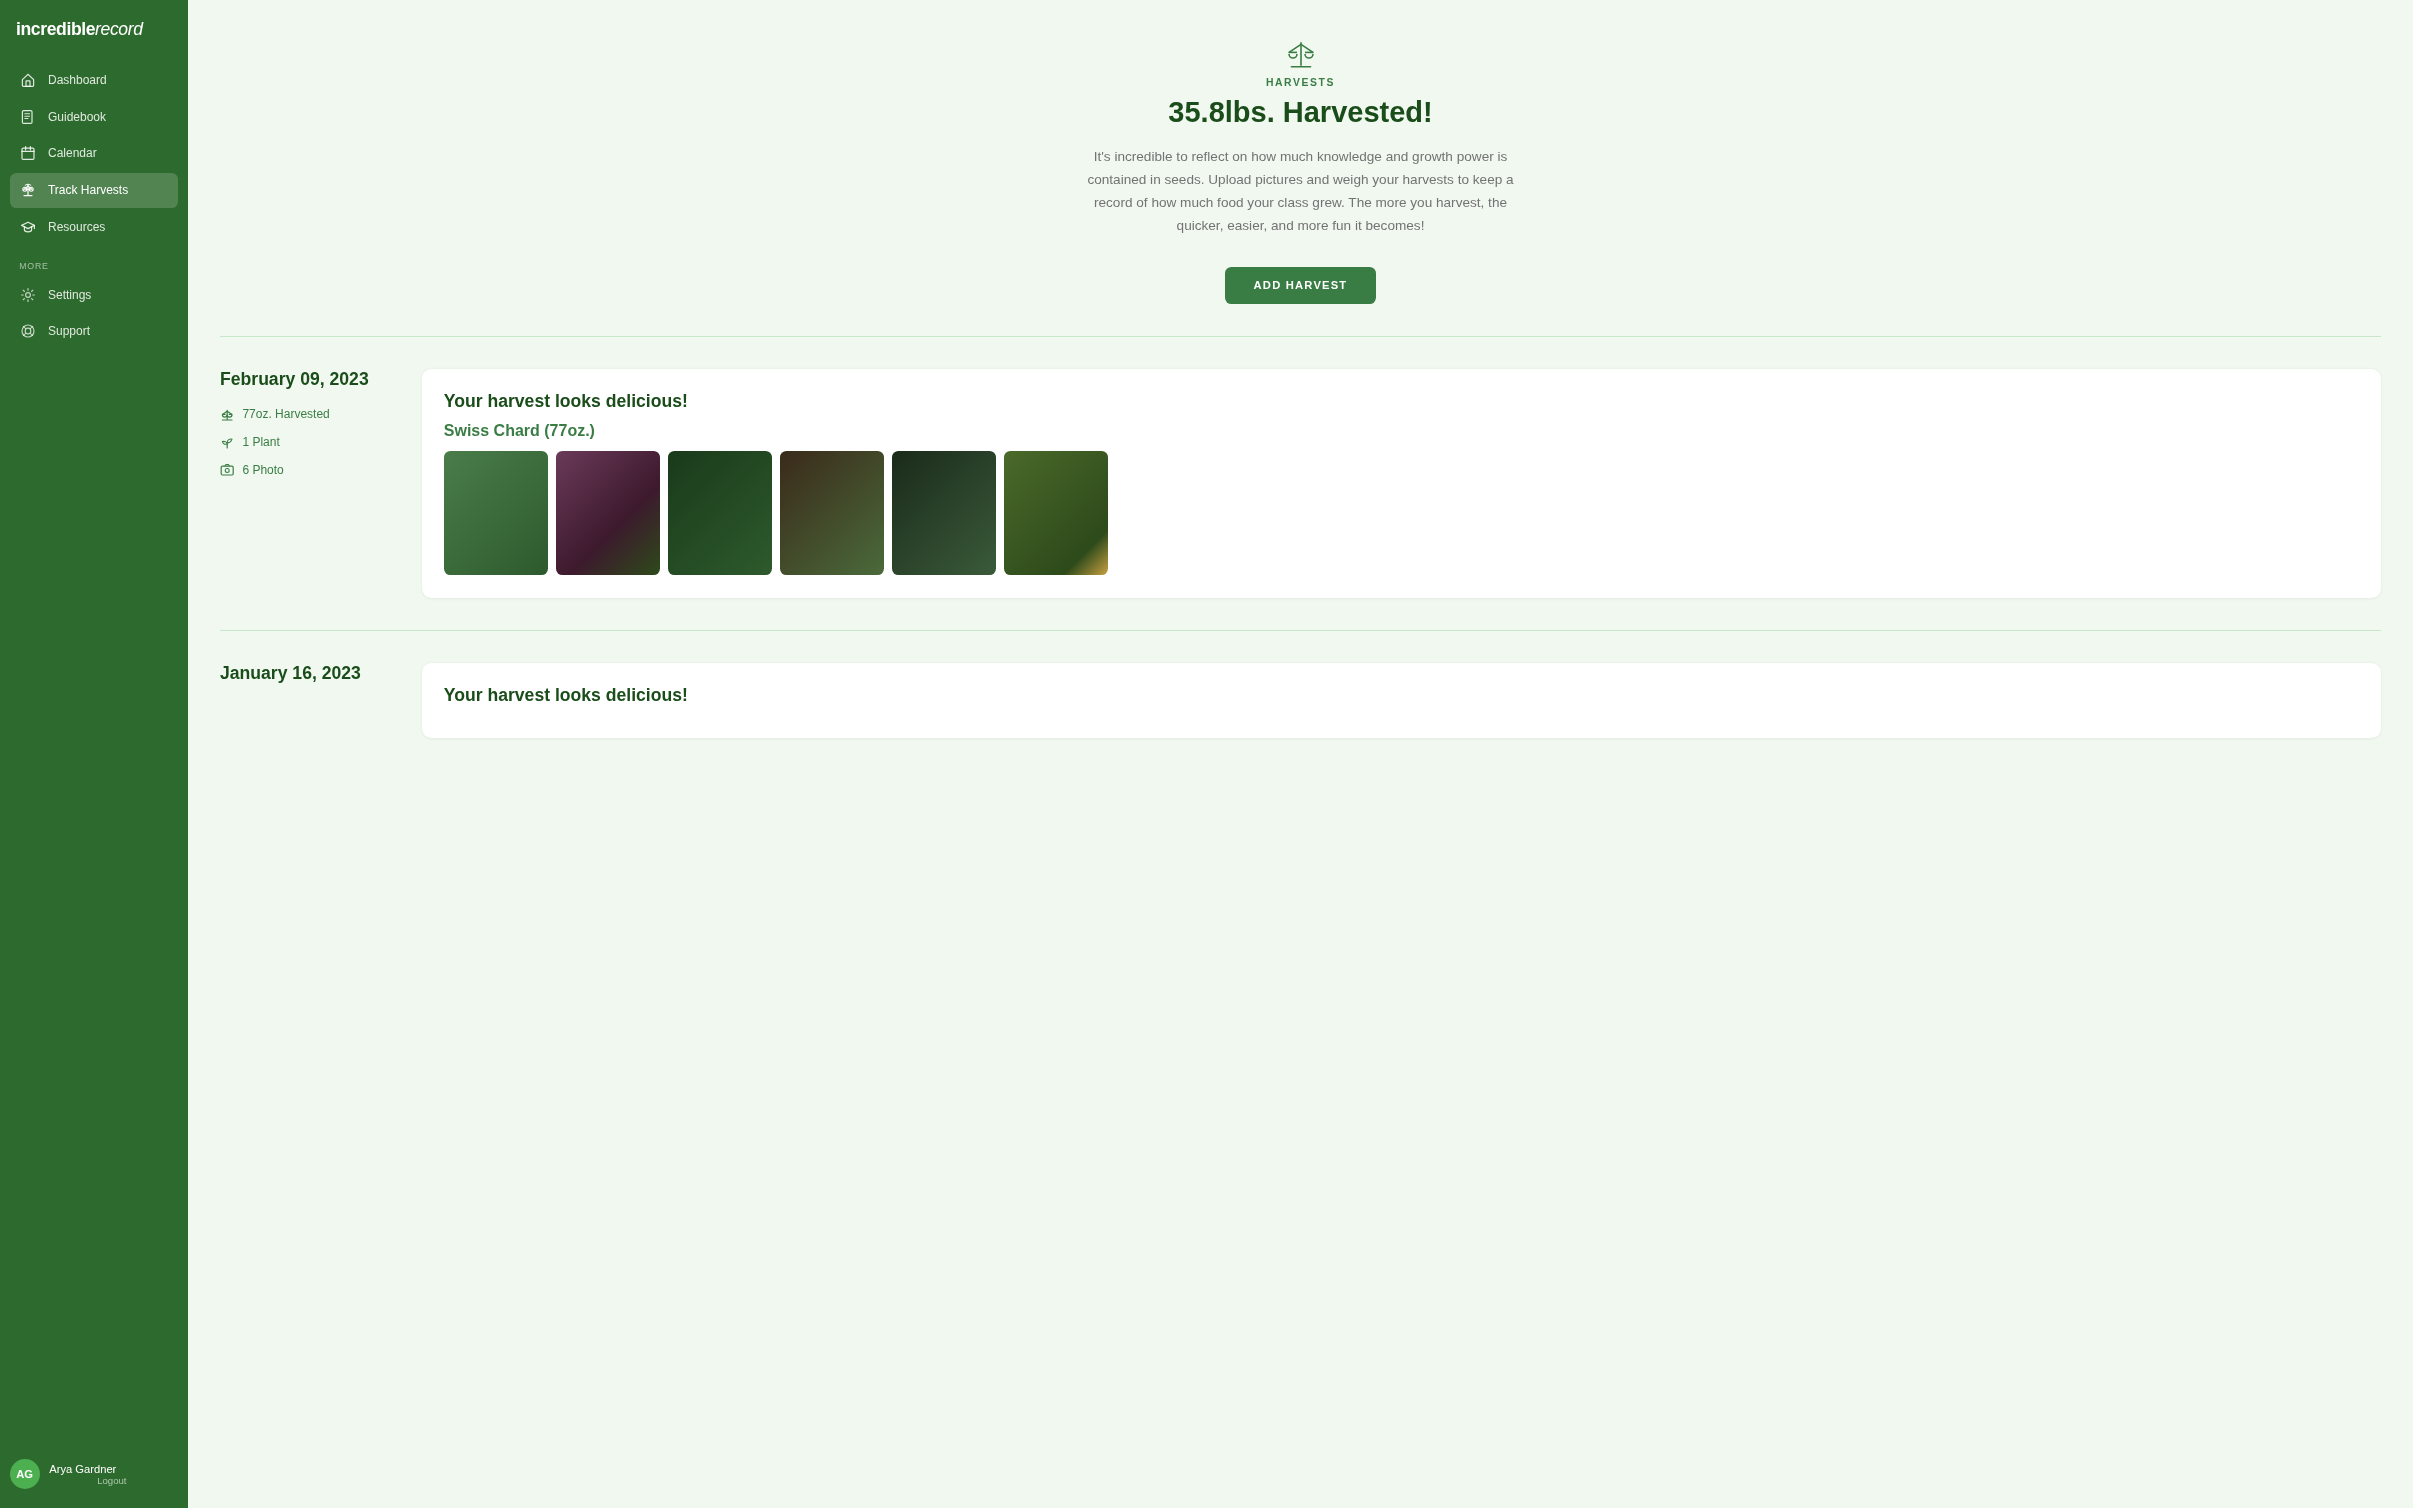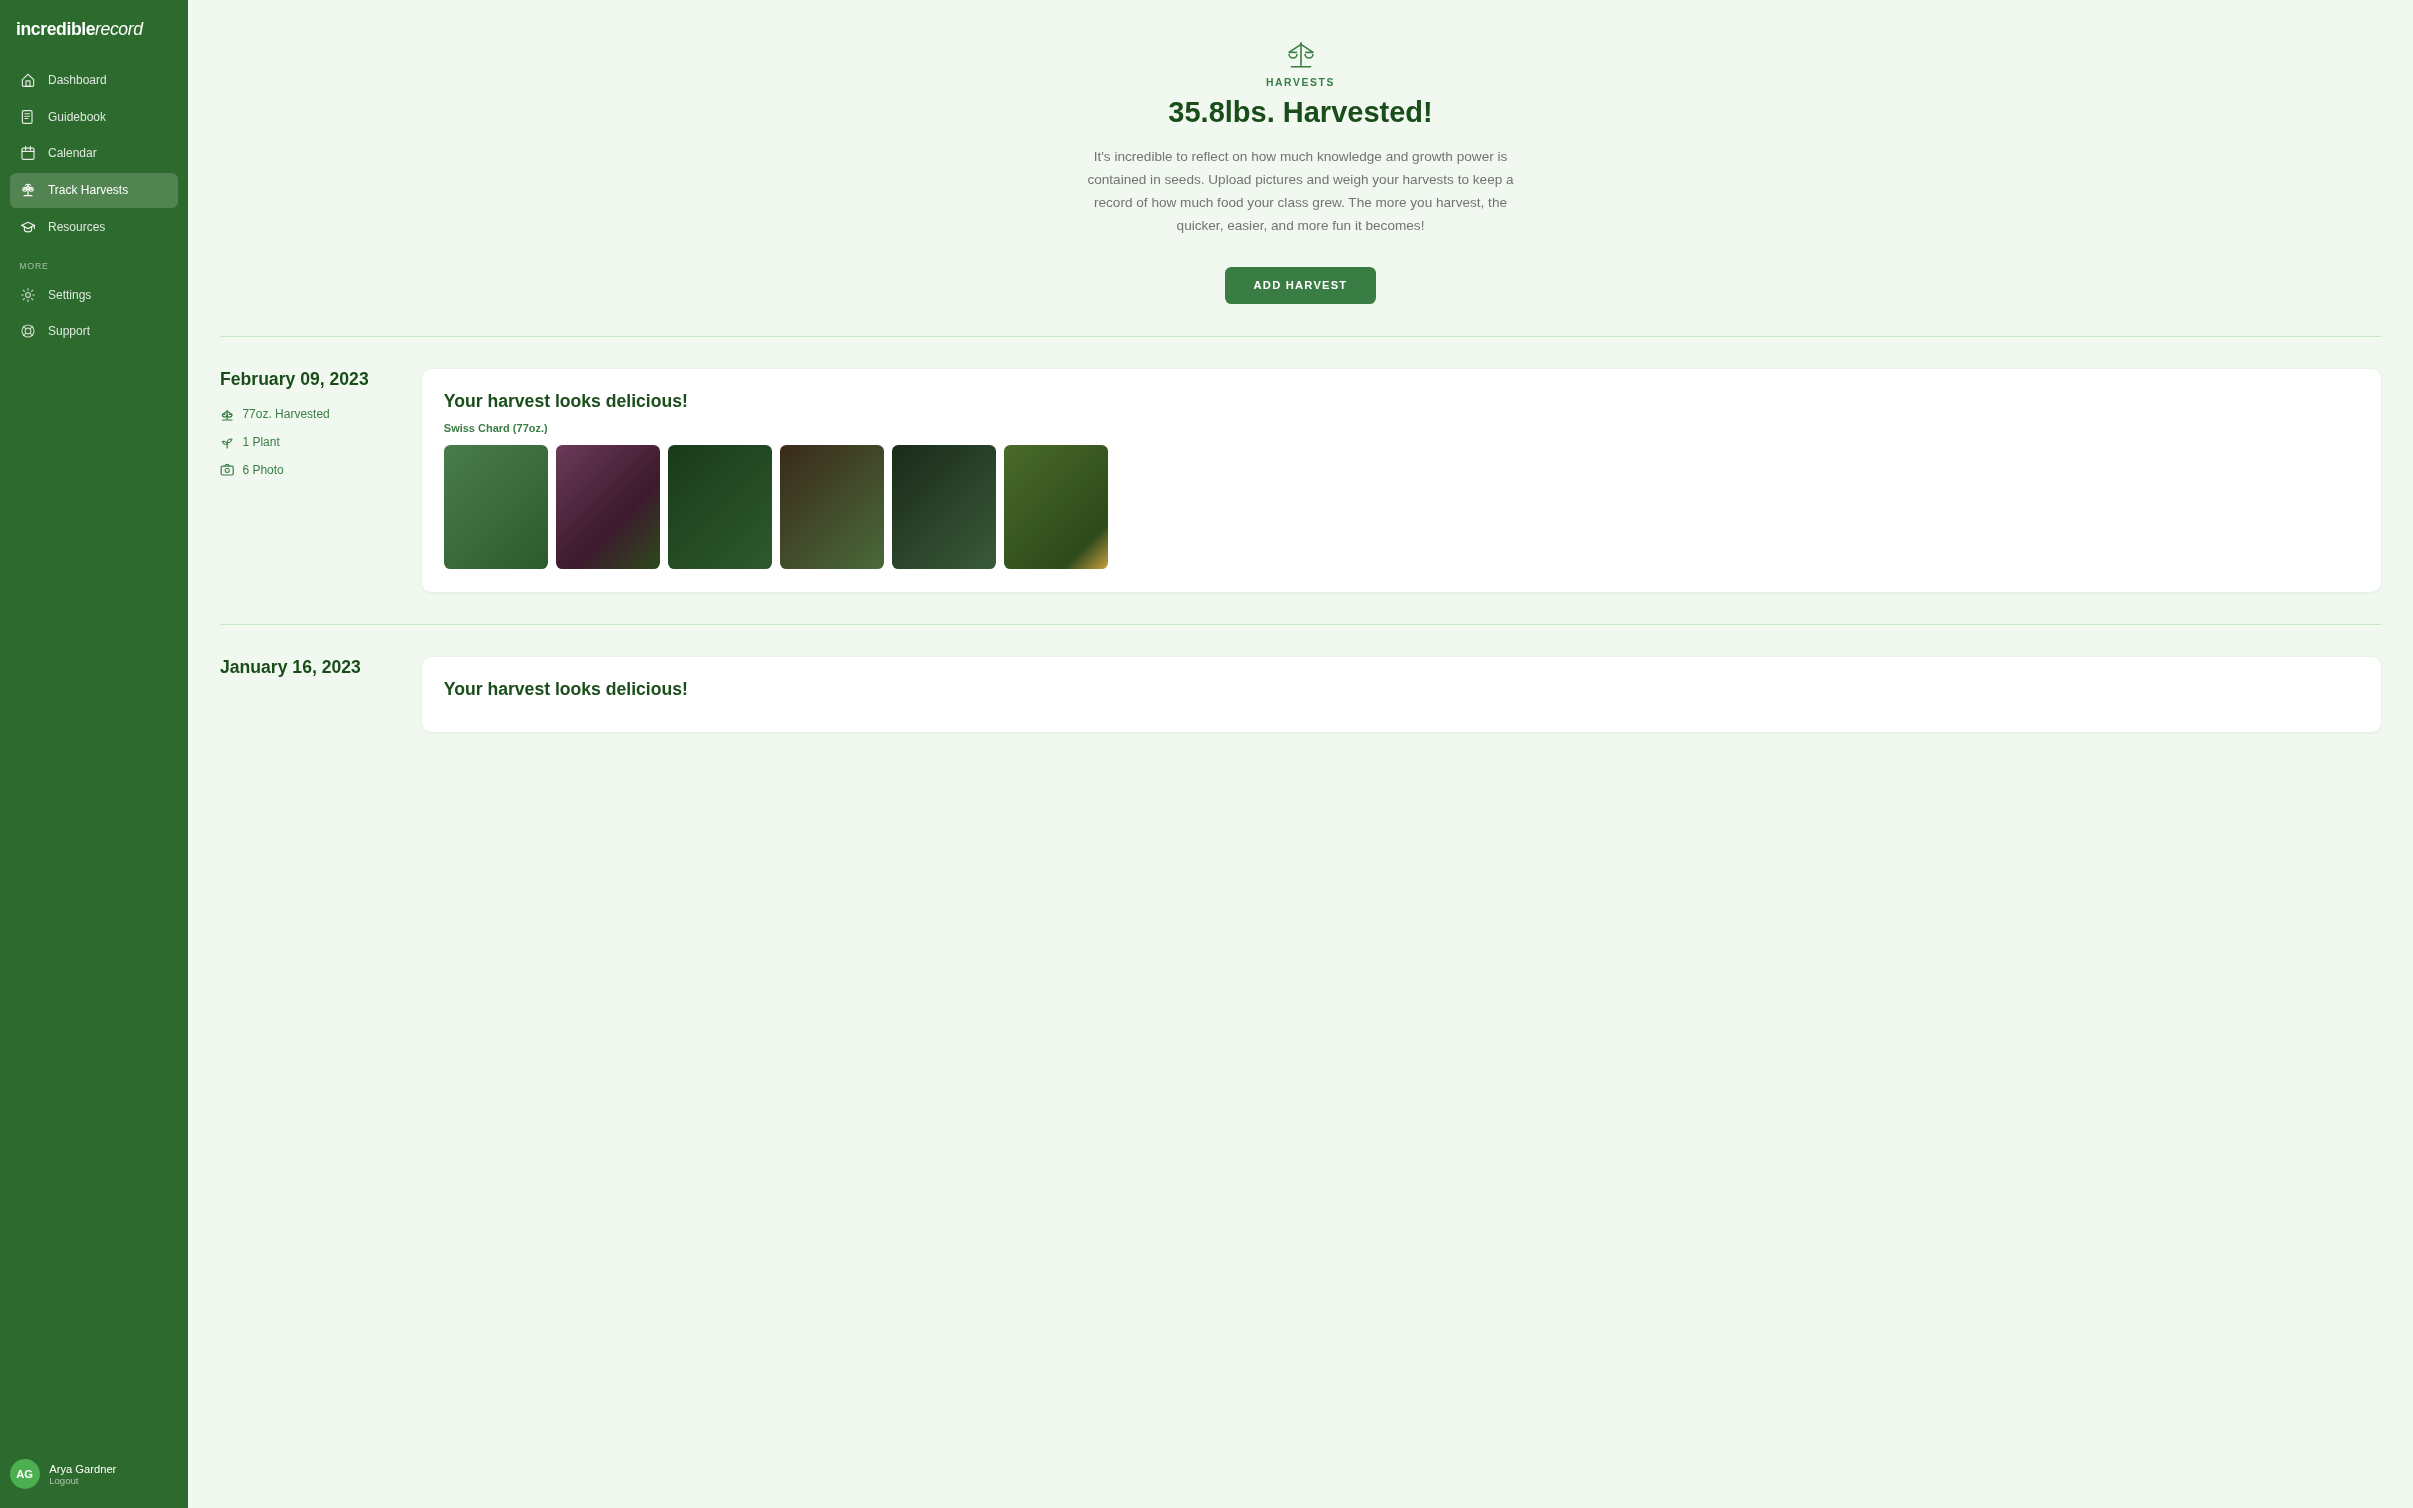--- a/index.html
+++ b/index.html
@@ -53,21 +53,21 @@
     }
     .avatar {
       width: 30px; height: 30px;
       border-radius: 50%;
       background: #4caf50;
       display: flex; align-items: center; justify-content: center;
       font-size: 11.2px; font-weight: 600; color: white;
       flex-shrink: 0;
     }
     .sidebar-user-name { color: white; font-size: 11.2px; font-weight: 500; }
-    .sidebar-user-logout { color: rgba(255,255,255,0.6); font-size: 9.6px; cursor: pointer; }
+    .sidebar-user-logout { color: rgba(255,255,255,0.6); font-size: 9.6px; cursor: pointer; margin-left: 48px; }
 
     
     .main {
       flex: 1;
       overflow-y: auto;
       background: #f0f8f0;
     }
 
     
     .hero {
@@ -156,21 +156,21 @@
       box-shadow: 0 0.8px 3.2px rgba(0,0,0,0.06);
     }
     .harvest-card-title {
       font-size: 17.6px;
       font-weight: 700;
       color: #1a4d1a;
       margin-bottom: 9.6px;
     }
     .plant-tag {
       color: #3a7d44;
-      font-size: 11px;
+      font-size: 16px;
       font-weight: 600;
       margin-bottom: 11.2px;
     }
     .photos-grid {
       display: flex;
       gap: 8px;
       flex-wrap: wrap;
     }
     .photo-thumb {
       width: 104px;

